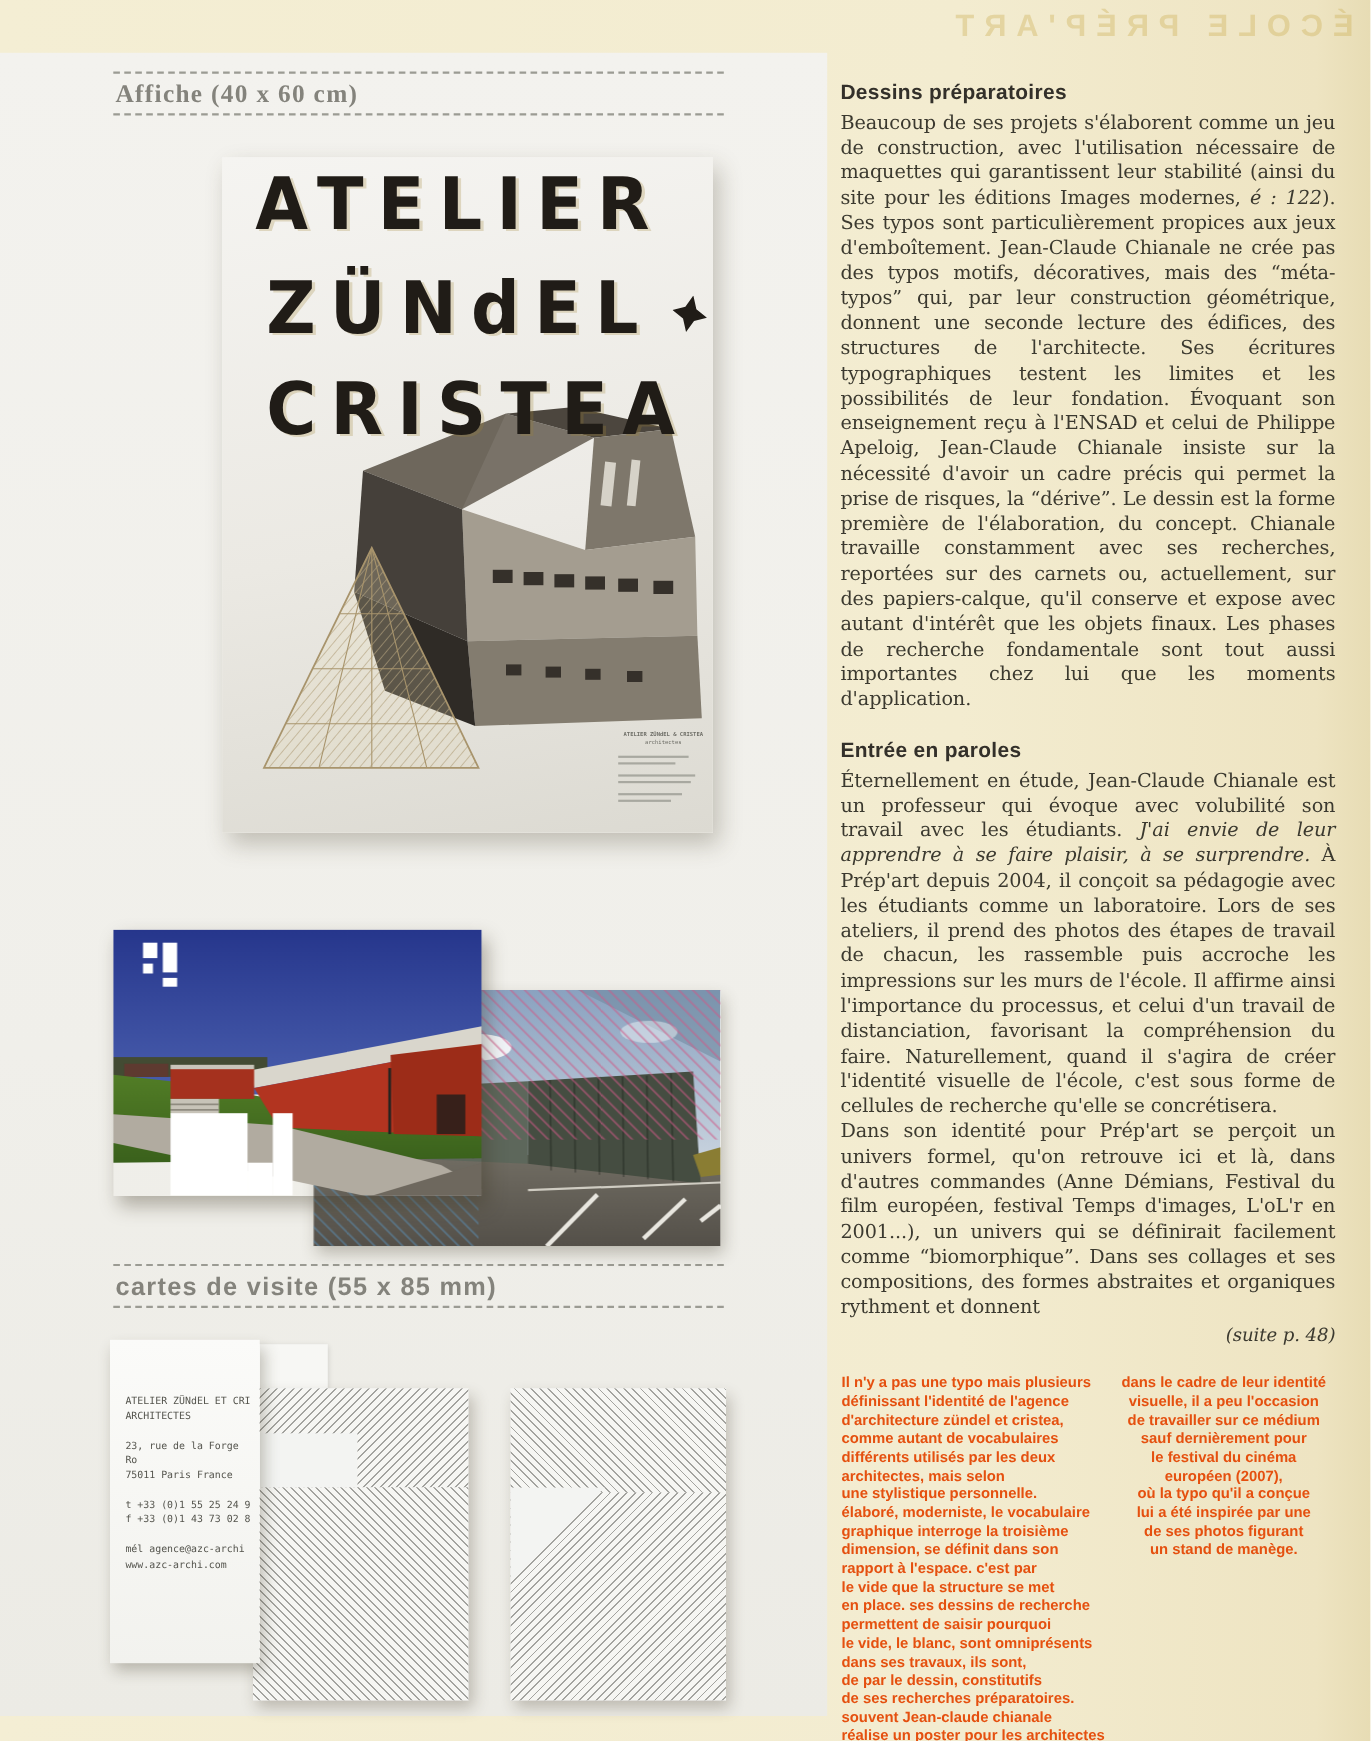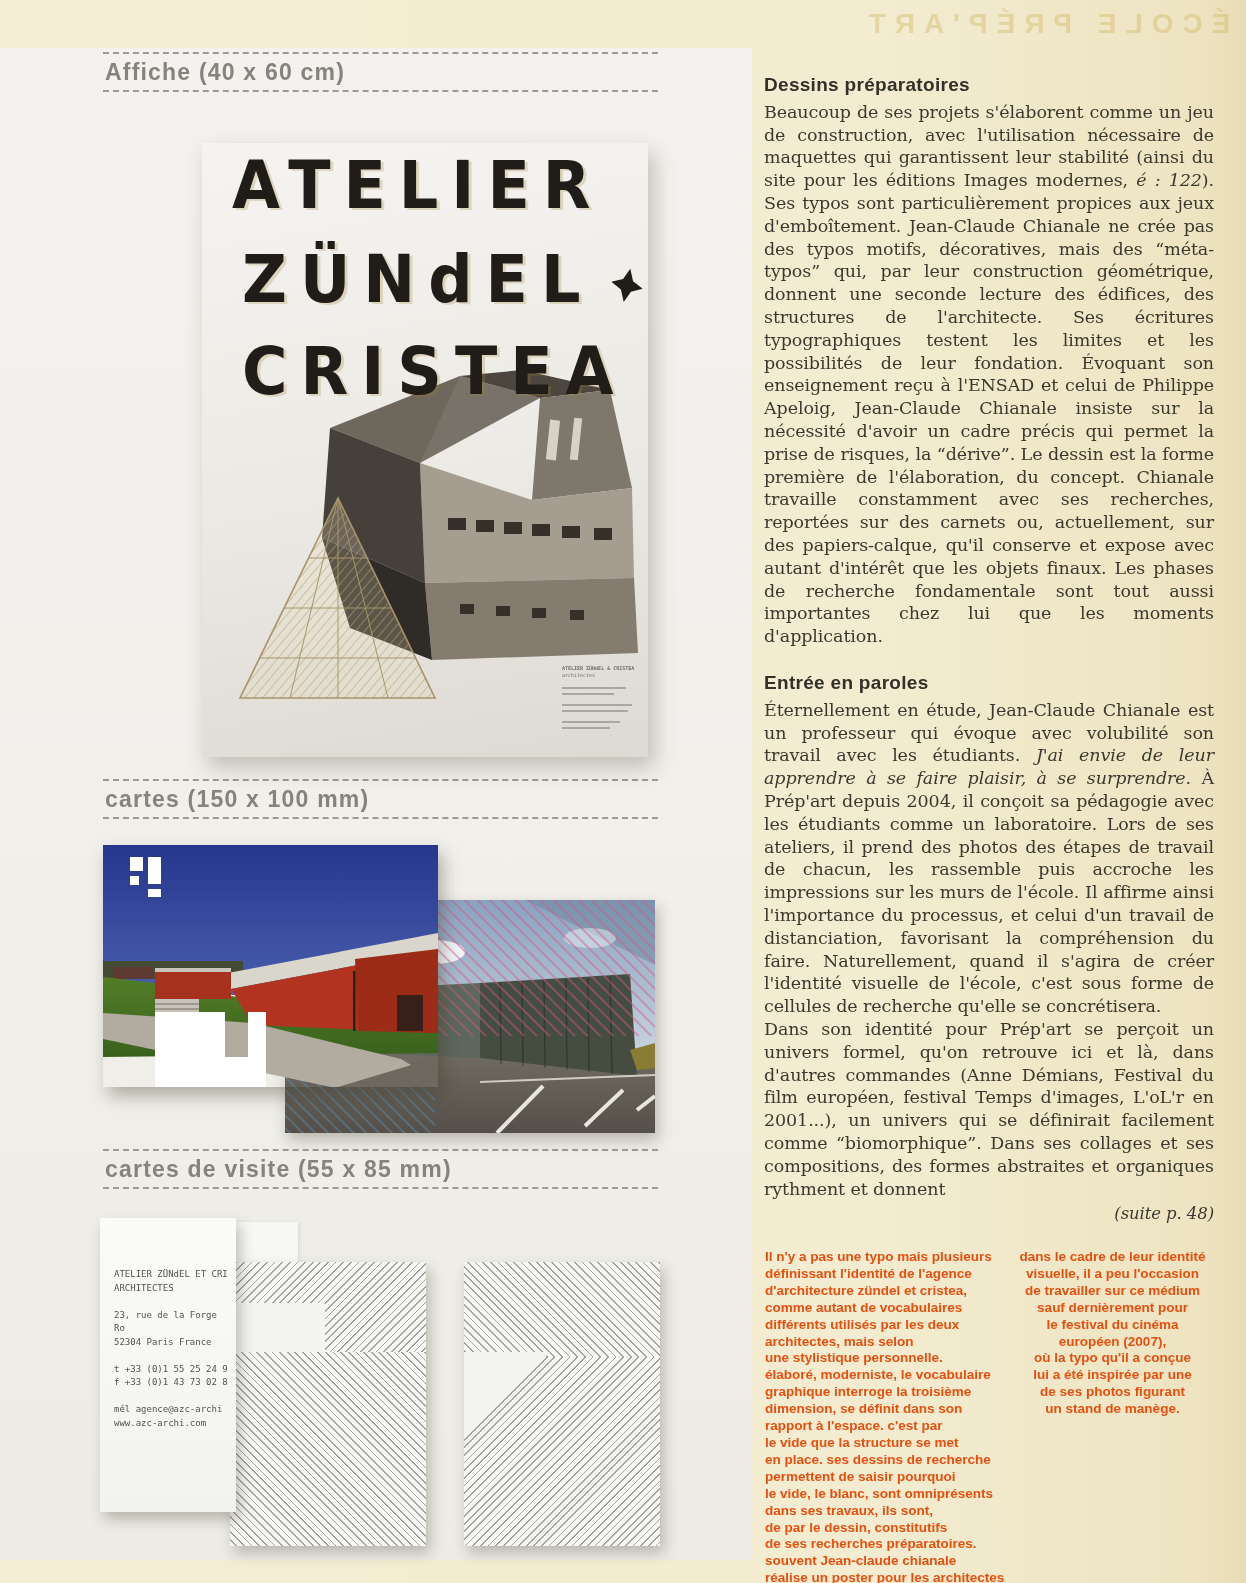--- a/index.html
+++ b/index.html
@@ -7,27 +7,27 @@
   .page{position:relative;width:1246px;height:1583px;overflow:hidden;
         background:linear-gradient(90deg,#f4eed4 0%,#f3ecd0 70%,#eee4c2 96%,#e7dcb4 100%);}
   
   .left-panel{position:absolute;left:0;top:48px;width:752px;height:1512px;
               background:linear-gradient(180deg,#f3f2ee 0%,#f0efea 60%,#ecebe5 100%);}
   
   .sec-header{position:absolute;left:103px;width:553px;
               border-top:2px dashed #9b9b93;border-bottom:2px dashed #9b9b93;
               padding:7px 0 6px 2px;font-weight:bold;font-size:23px;line-height:1;
               color:#84837c;letter-spacing:1.2px;}
-  #hdr-affiche{top:52px;}
+  #hdr-affiche{top:65px;font-family:Liberation Serif, serif;}
   #hdr-cartes{top:779px;}
   #hdr-visite{top:1149px;}
   
   .poster{position:absolute;left:202px;top:143px;width:446px;height:614px;
           background:linear-gradient(170deg,#f5f4f1 0%,#ebe9e3 55%,#dcdad2 100%);
-          box-shadow:6px 10px 20px rgba(70,62,40,.28);}
+          box-shadow:6px 10px 20px rgba(70,62,40,.28);text-align:center;}
   .poster-line{position:absolute;font-family:"DejaVu Sans",sans-serif;font-weight:900;
                font-size:62px;color:#201c17;letter-spacing:13px;transform:scaleY(1.06);
                text-shadow:3px 2px 0 rgba(160,130,50,.25);white-space:nowrap;}
   .pl1{left:30px;top:6px;}
   .pl2{left:40px;top:100px;}
   .pl3{left:40px;top:192px;}
   .star{display:inline-block;width:32px;height:32px;margin-left:18px;background:#201c17;
         clip-path:polygon(50% 0,66% 34%,100% 50%,66% 66%,50% 100%,34% 66%,0 50%,34% 34%);
         transform:rotate(12deg);}
   .building-svg{position:absolute;left:8px;top:225px;width:430px;height:340px;}
@@ -83,21 +83,20 @@
 </head>
 <body>
 
 <div class="page">
 
   <div class="ghost-header">ÉCOLE PRÉP'ART</div>
 
   <div class="left-panel"></div>
 
   <div class="sec-header" id="hdr-affiche">Affiche (40 x 60 cm)</div>
-  <div class="sec-header" id="hdr-cartes">cartes (150 x 100 mm)</div>
   <div class="sec-header" id="hdr-visite">cartes de visite (55 x 85 mm)</div>
 
   <div class="poster">
     <svg class="building-svg" viewBox="0 0 430 340" xmlns="http://www.w3.org/2000/svg">
       <defs>
         <pattern id="wf" width="7" height="7" patternUnits="userSpaceOnUse" patternTransform="rotate(40)">
           <rect width="7" height="7" fill="rgba(228,214,180,0.25)"></rect>
           <line x1="0" y1="0" x2="0" y2="7" stroke="#b3a27d" stroke-width="1.1"></line>
         </pattern>
       </defs>
@@ -256,21 +255,21 @@
     <div class="band stripe-bwd" style="top:0;height:95px;"></div>
     <div class="band stripe-fwd" style="top:95px;height:189px;"></div>
     <div class="tri"></div>
   </div>
 
   <div class="card-white">
     <div class="card-text">ATELIER ZÜNdEL ET CRI
 ARCHITECTES
 
 23, rue de la Forge Ro
-52304 Paris France
+75011 Paris France
 
 t +33 (0)1 55 25 24 9
 f +33 (0)1 43 73 02 8
 
 mél agence@azc-archi
 www.azc-archi.com</div>
   </div>
 
   <div class="article">
     <div class="art-h">Dessins préparatoires</div>

